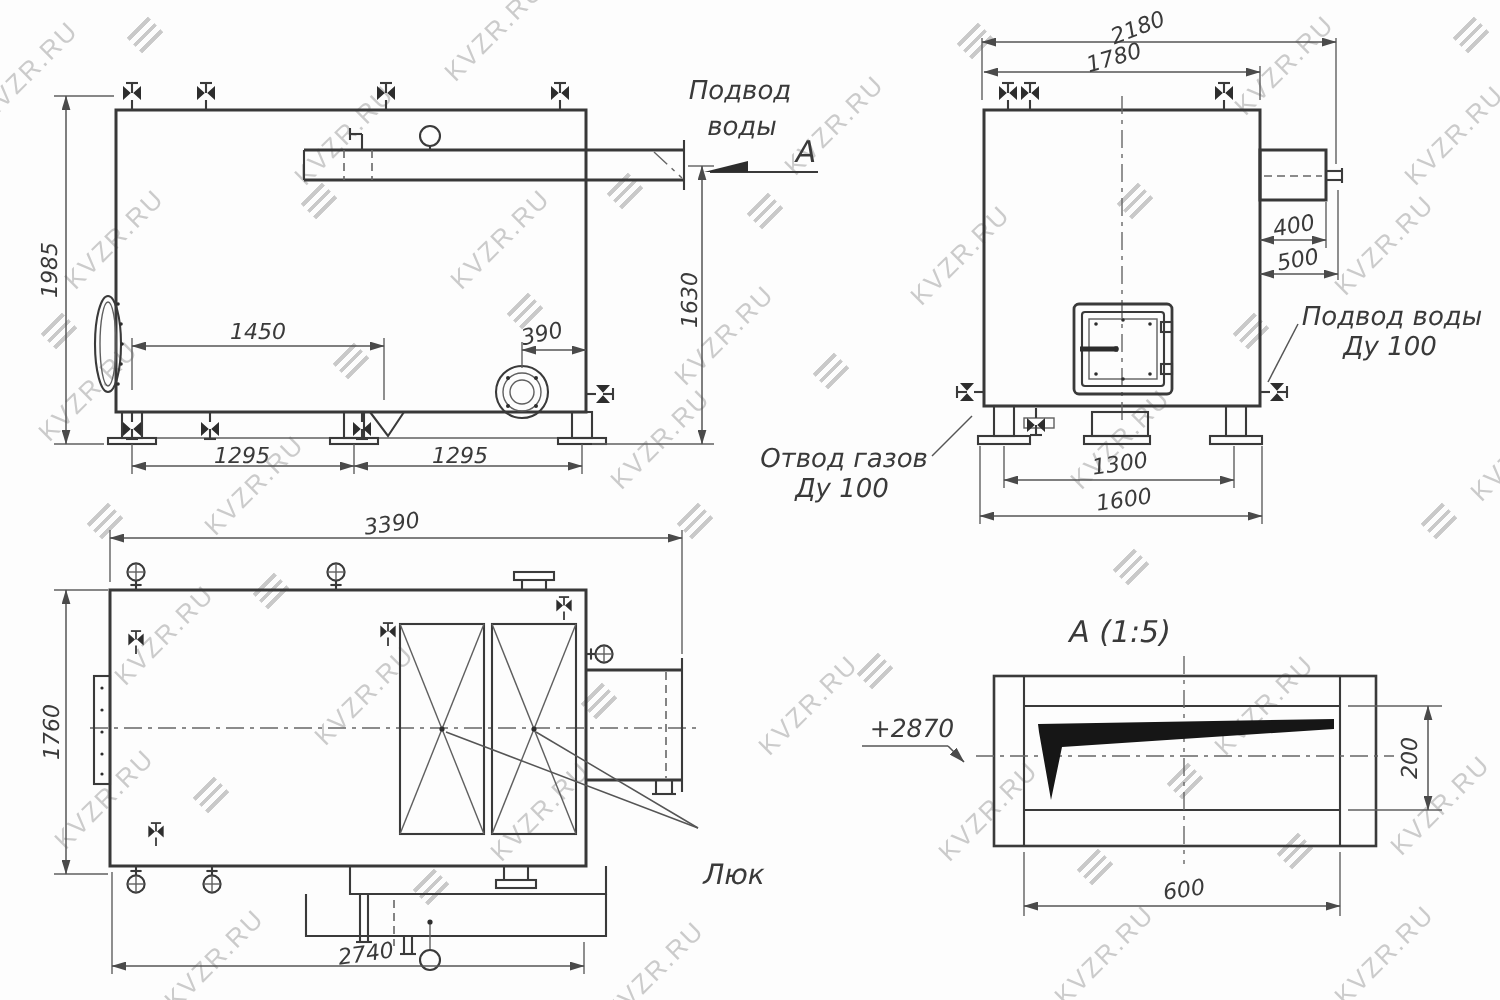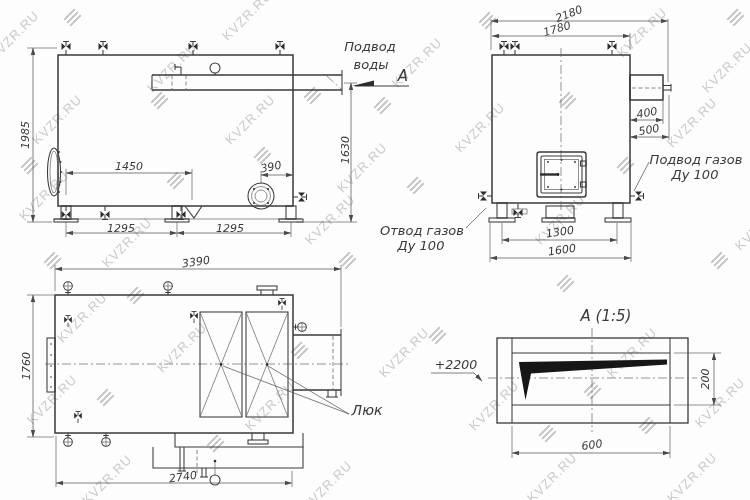--- a/index.html
+++ b/index.html
@@ -9,21 +9,21 @@
   #wm-layer{position:absolute;inset:0;z-index:1;}
   .wm{position:absolute;color:#cbcbcb;font-size:13px;letter-spacing:1px;white-space:nowrap;
       transform:rotate(-45deg);font-family:"Liberation Sans",sans-serif;}
   .wmlogo{position:absolute;width:15px;height:11px;transform:rotate(-45deg);
       background:repeating-linear-gradient(0deg,#c9c9c9 0 2px,transparent 2px 4.5px);}
   
   #draw{position:absolute;left:0;top:0;z-index:2;}
   
   .t{position:absolute;z-index:3;white-space:nowrap;color:#3a3a3a;
      font:italic 11px "DejaVu Sans",sans-serif;transform:translate(-50%,-50%);}
-  .s13{font-size:13px;} .s14{font-size:14px;} .s15{font-size:15px;} .s12{font-size:12.5px;}
+  .s13{font-size:13px;} .s14{font-size:14px;margin-top:28px;} .s15{font-size:15px;} .s12{font-size:12.5px;}
   .r8 {transform:translate(-50%,-50%) rotate(-8deg);}
   .r10{transform:translate(-50%,-50%) rotate(-10deg);}
   .r12{transform:translate(-50%,-50%) rotate(-12deg);}
   .r16{transform:translate(-50%,-50%) rotate(-16deg);}
   .r20{transform:translate(-50%,-50%) rotate(-21deg);}
   .r90{transform:translate(-50%,-50%) rotate(-90deg);}
   
   .o  {fill:none;stroke:#383838;stroke-width:1.5;}
   .m  {fill:none;stroke:#3a3a3a;stroke-width:1.05;}
   .th {fill:none;stroke:#5f5f5f;stroke-width:0.7;}
@@ -358,27 +358,27 @@
   <span class="t s13" style="left:370px;top:46px">Подвод</span>
   <span class="t s13" style="left:371px;top:64px">воды</span>
   <span class="t s15" style="left:403px;top:76px">А</span>
 
   <span class="t r20" style="left:569px;top:14px">2180</span>
   <span class="t r16" style="left:557px;top:29px">1780</span>
   <span class="t r10" style="left:647px;top:113px">400</span>
   <span class="t r10" style="left:649px;top:130px">500</span>
   <span class="t r8" style="left:560px;top:232px">1300</span>
   <span class="t r8" style="left:562px;top:250px">1600</span>
-  <span class="t s13" style="left:696px;top:159px">Подвод газов</span>
+  <span class="t s13" style="left:696px;top:159px">Подвод воды</span>
   <span class="t s13" style="left:695px;top:174px">Ду 100</span>
   <span class="t s13" style="left:422px;top:230px">Отвод газов</span>
   <span class="t s13" style="left:421px;top:245px">Ду 100</span>
 
   <span class="t r8" style="left:196px;top:262px">3390</span>
   <span class="t r90" style="left:26px;top:366px">1760</span>
   <span class="t r8" style="left:183px;top:477px">2740</span>
   <span class="t s14" style="left:367px;top:410px">Люк</span>
 
-  <span class="t s15" style="left:606px;top:316px">А (1:5)</span>
-  <span class="t s12" style="left:456px;top:364px">+2200</span>
+  <span class="t s15" style="left:560px;top:316px">А (1:5)</span>
+  <span class="t s12" style="left:456px;top:364px">+2870</span>
   <span class="t r90" style="left:705px;top:379px">200</span>
   <span class="t r8" style="left:592px;top:445px">600</span>
 </div>
 
 </body></html>

